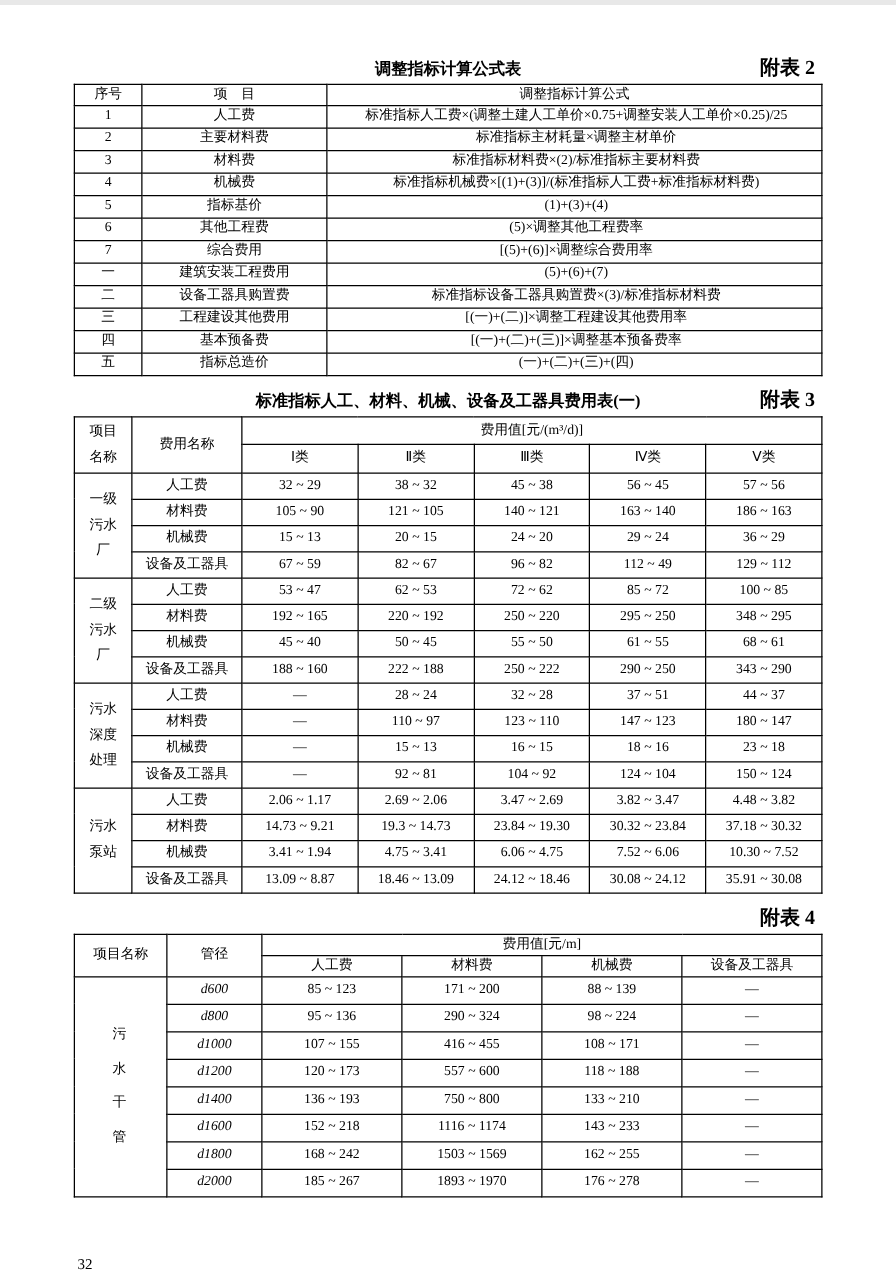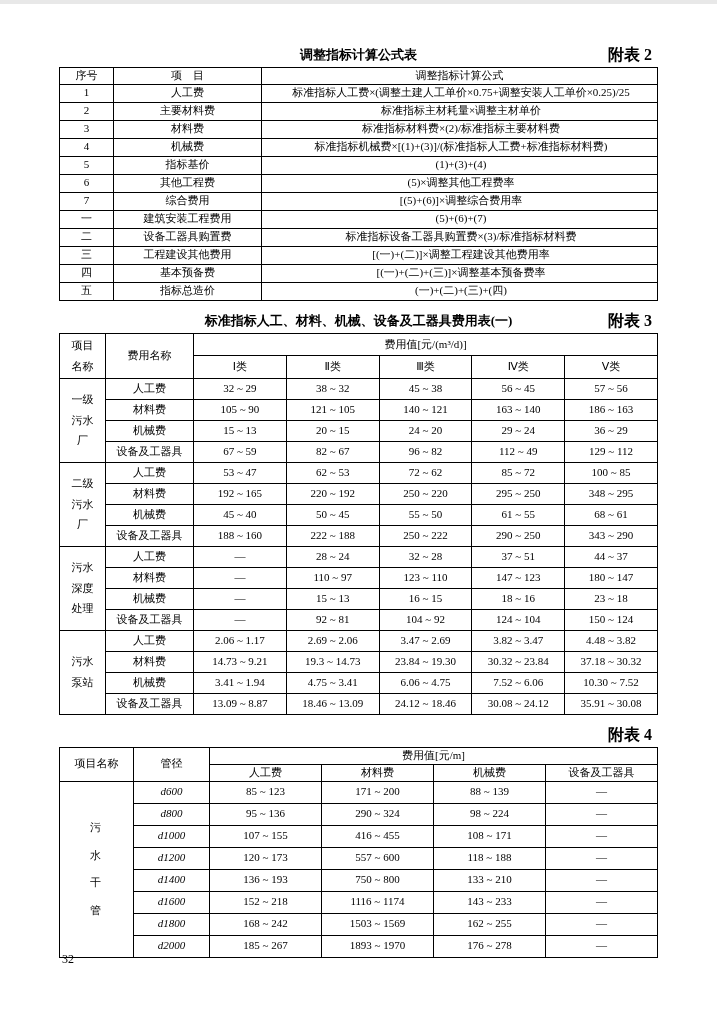--- a/index.html
+++ b/index.html
@@ -18,21 +18,21 @@
   .t1 .lf{text-align:center;padding-left:7px;}
   
   .t2 thead th{height:14px;}
   .t2 tbody td{height:18px;}
   .v2{display:inline-block;width:24px;line-height:1.9;text-align:center;}
   
   .t3 thead th{height:14px;}
   .t3 tbody td{height:19px;}
   .v1{display:inline-block;width:13px;line-height:2.5;text-align:left;word-break:break-all;}
   .dia{font-style:italic;}
-  .pageno{position:absolute;left:62px;top:948px;font-size:12px;}
+  .pageno{position:absolute;left:62px;top:1000px;font-size:12px;}
 </style>
 </head>
 <body>
 
 <div class="page">
   <div class="content">
 
     <div class="caption">
       <span>调整指标计算公式表</span>
       <span class="annex">附表 2</span>

